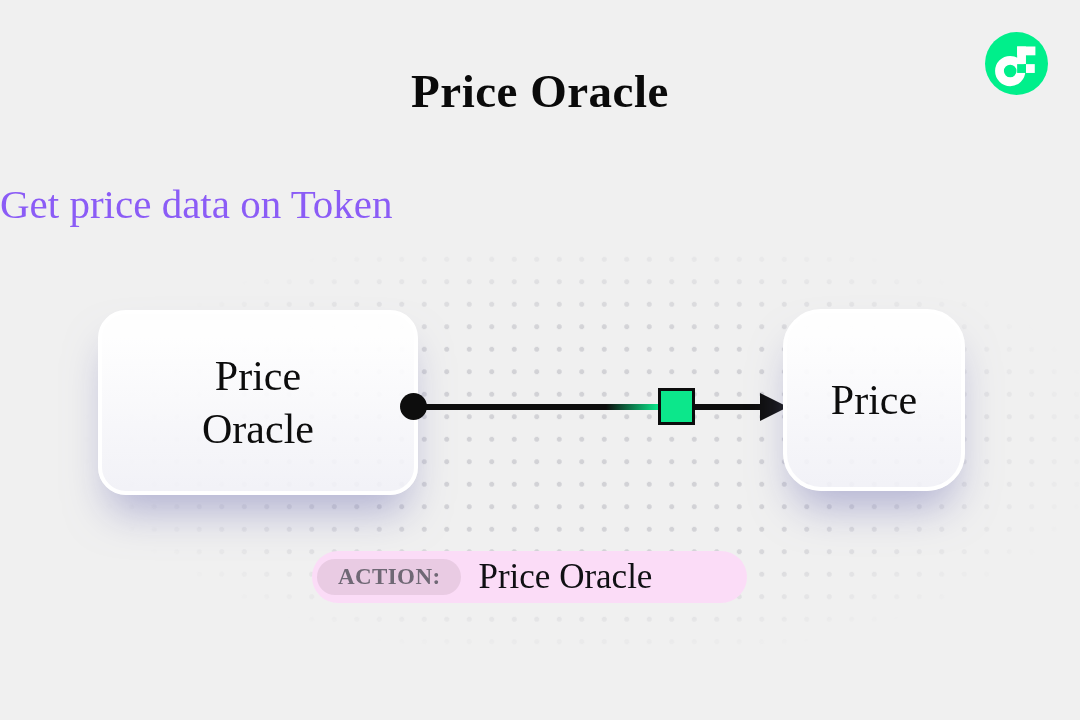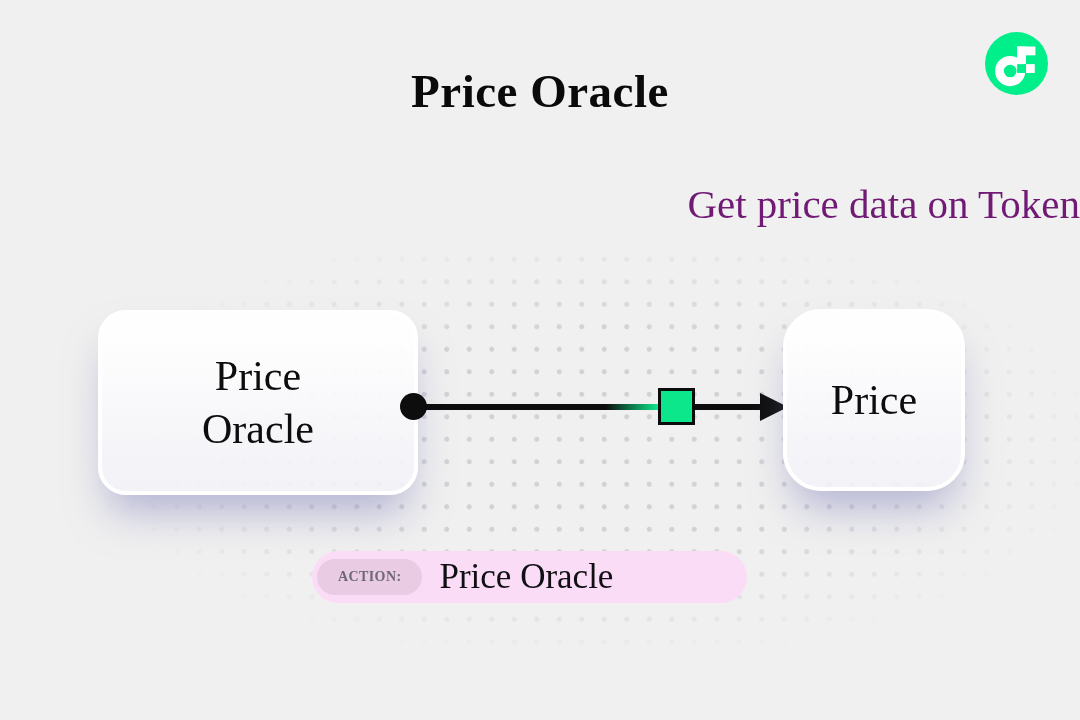--- a/index.html
+++ b/index.html
@@ -26,21 +26,21 @@
             mask-image:radial-gradient(ellipse 58% 62% at 55% 46%,#000 42%,transparent 82%);
   }
 
   .page-title{
     position:absolute;top:64px;left:0;width:100%;
     text-align:center;font-size:47px;font-weight:700;
     color:#0A0A0A;letter-spacing:.5px;
   }
   .page-subtitle{
     position:absolute;top:180px;left:0;width:100%;
-    text-align:right;font-size:41px;font-weight:400;color:#701a75;
+    text-align:left;font-size:41px;font-weight:400;color:#8b5cf6;
   }
 
   .logo{position:absolute;left:985px;top:32px;width:63px;height:63px;}
   .logo svg{display:block;width:100%;height:100%;}
 
   .node{
     position:absolute;display:flex;align-items:center;justify-content:center;
     background:linear-gradient(180deg,rgba(255,255,255,.96) 10%,rgba(242,242,248,.88) 100%);
     border:4px solid #FFFFFF;
     box-shadow:0 26px 42px -10px rgba(128,128,185,.55);
@@ -62,21 +62,21 @@
     border-left:28px solid var(--ink,#0D0D0D);}
 
   .action-pill{
     position:absolute;left:312px;top:551px;width:435px;height:52px;border-radius:26px;
     background:var(--pill-bg,#FBDCF7);
     display:flex;align-items:center;padding-left:5px;gap:17px;
   }
   .action-badge{
     height:36px;padding:0 21px;border-radius:18px;
     background:var(--badge-bg,#E9CBE3);color:var(--badge-text,#6F6875);
-    font-size:14px;font-weight:600;letter-spacing:.4px;
+    font-size:23px;font-weight:600;letter-spacing:.4px;
     display:flex;align-items:center;
   }
   .action-value{font-size:35px;color:#101014;}
 </style>
 </head>
 <body>
 
 <div class="canvas">
 
   <div class="dots"></div>

